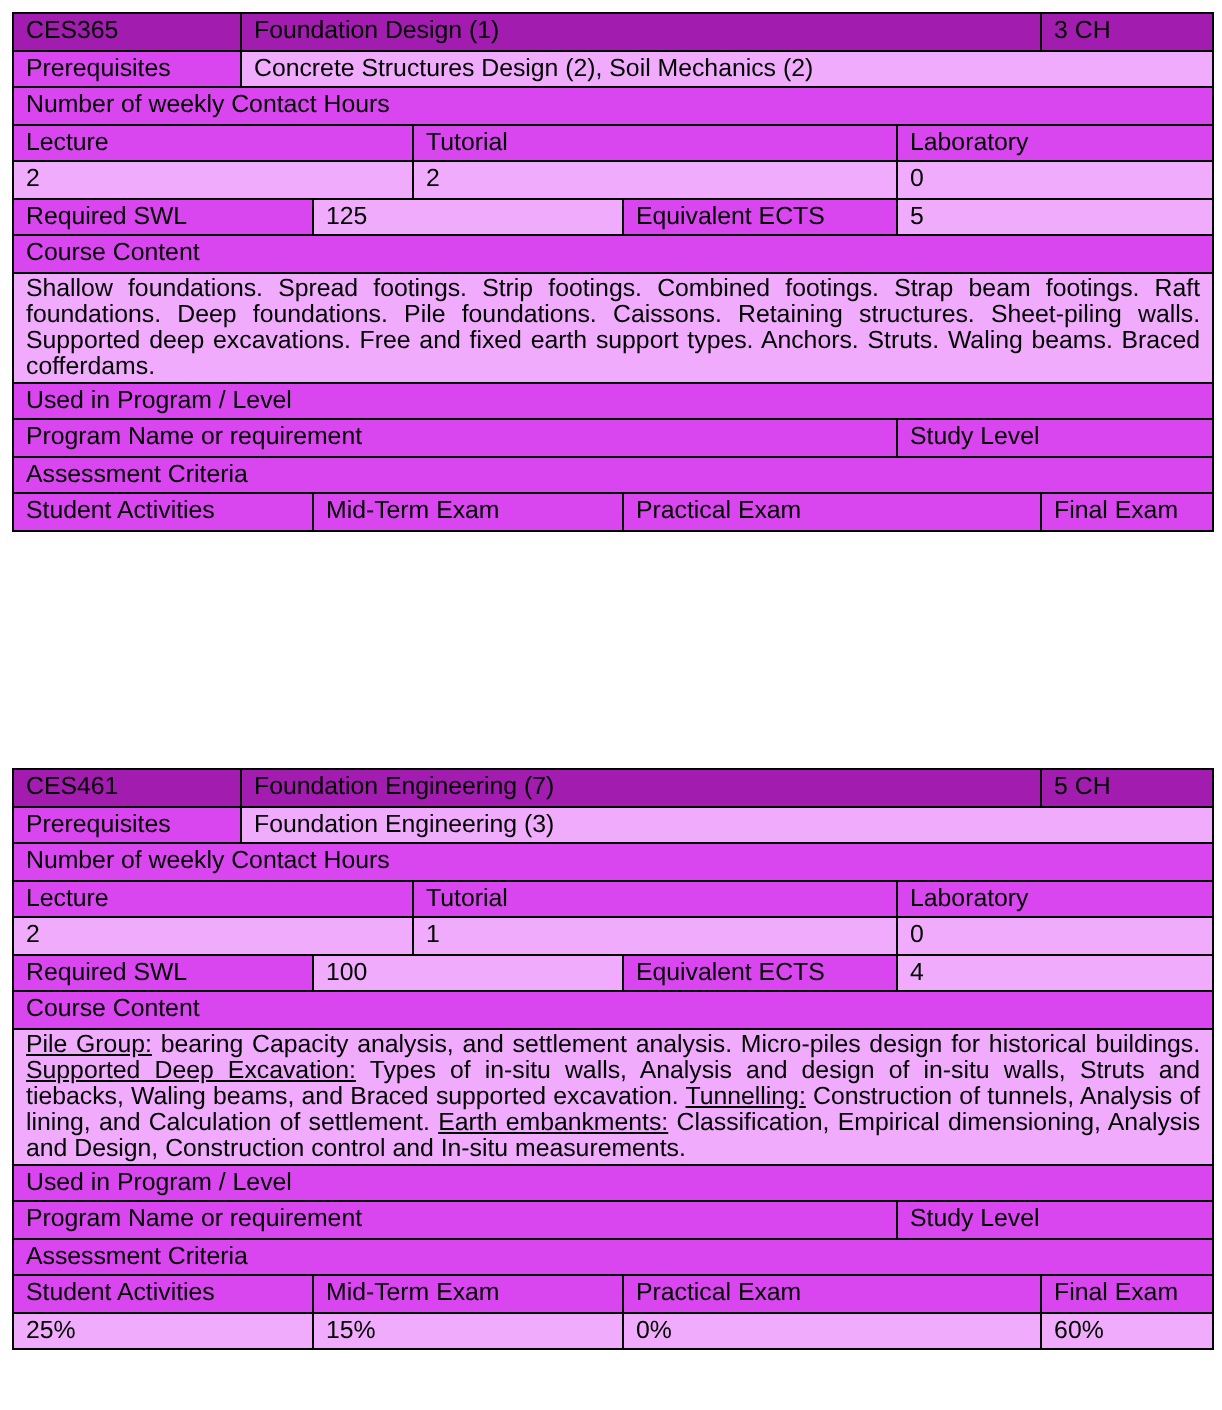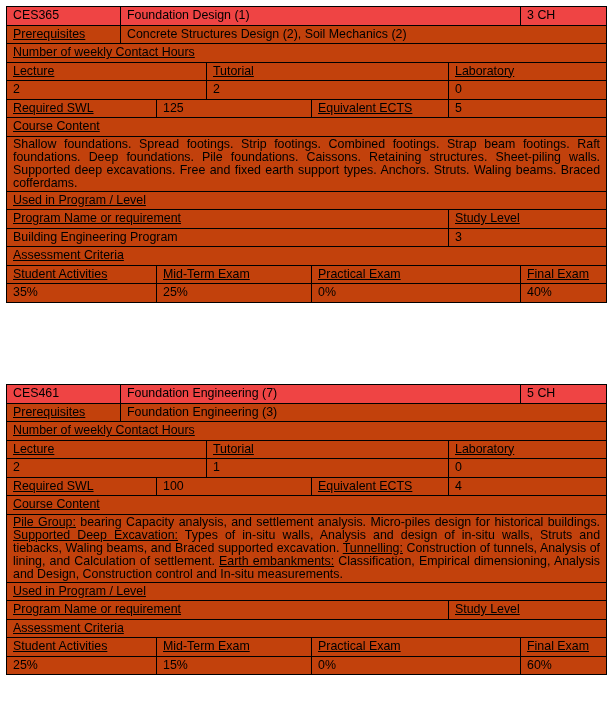--- a/index.html
+++ b/index.html
@@ -1,23 +1,23 @@
 <!DOCTYPE html>
 <html><head>
 <meta charset="utf-8">
 <style>
   html, body { margin:0; padding:0; background:#ffffff; }
   body { width:611px; height:705px; position:relative; overflow:hidden;
          font-family:"Liberation Sans", sans-serif; font-size:12.4px; color:#000; }
   table.course { position:absolute; left:6px; width:600px; border-collapse:collapse; table-layout:fixed; }
   table.course td { border:1px solid #000; padding:0 6px; height:17.5px; line-height:17.5px;
                     white-space:nowrap; overflow:hidden; vertical-align:middle; }
-  .blue { background:#ef4444; }
-  .green { background:#c2410c;text-decoration:underline; }
-  .white { background:#c2410c; }
+  .blue { background:#a21caf; }
+  .green { background:#d946ef; }
+  .white { background:#f0abfc; }
   .c { text-align:left; }
   .para td.text { white-space:normal; line-height:13px; padding-top:1px; padding-bottom:1px; text-align:justify; }
   .u { text-decoration:underline; }
   #t1 { top:6px; }
   #t2 { top:384px; }
 </style>
 </head>
 <body>
 
 <table class="course" id="t1">
@@ -67,37 +67,27 @@
         <td class="white text" colspan="8"><span>Shallow foundations. Spread footings. Strip footings. Combined footings. Strap beam footings. Raft foundations. Deep foundations. Pile foundations. Caissons. Retaining structures. Sheet-piling walls. Supported deep excavations. Free and fixed earth support types. Anchors. Struts. Waling beams. Braced cofferdams.</span></td>
       </tr>
   <tr>
         <td class="green" colspan="8">Used in Program / Level</td>
       </tr>
   <tr>
     <td class="green" colspan="6">Program Name or requirement</td>
     <td class="green" colspan="2">Study Level</td>
   </tr>
   <tr>
-    <td class="white" colspan="6">Building Engineering Program</td>
-    <td class="white c" colspan="2">3</td>
-  </tr>
-  <tr>
         <td class="green" colspan="8">Assessment Criteria</td>
       </tr>
   <tr>
     <td class="green c" colspan="2">Student Activities</td>
     <td class="green c" colspan="2">Mid-Term Exam</td>
     <td class="green c" colspan="3">Practical Exam</td>
     <td class="green c" colspan="1">Final Exam</td>
-  </tr>
-  <tr>
-    <td class="white c" colspan="2">35%</td>
-    <td class="white c" colspan="2">25%</td>
-    <td class="white c" colspan="3">0%</td>
-    <td class="white c" colspan="1">40%</td>
   </tr>
 </tbody>
   </table>
 
 <table class="course" id="t2">
   <colgroup>
     <col style="width:114px">
       <col style="width:36px">
       <col style="width:50px">
       <col style="width:105px">

